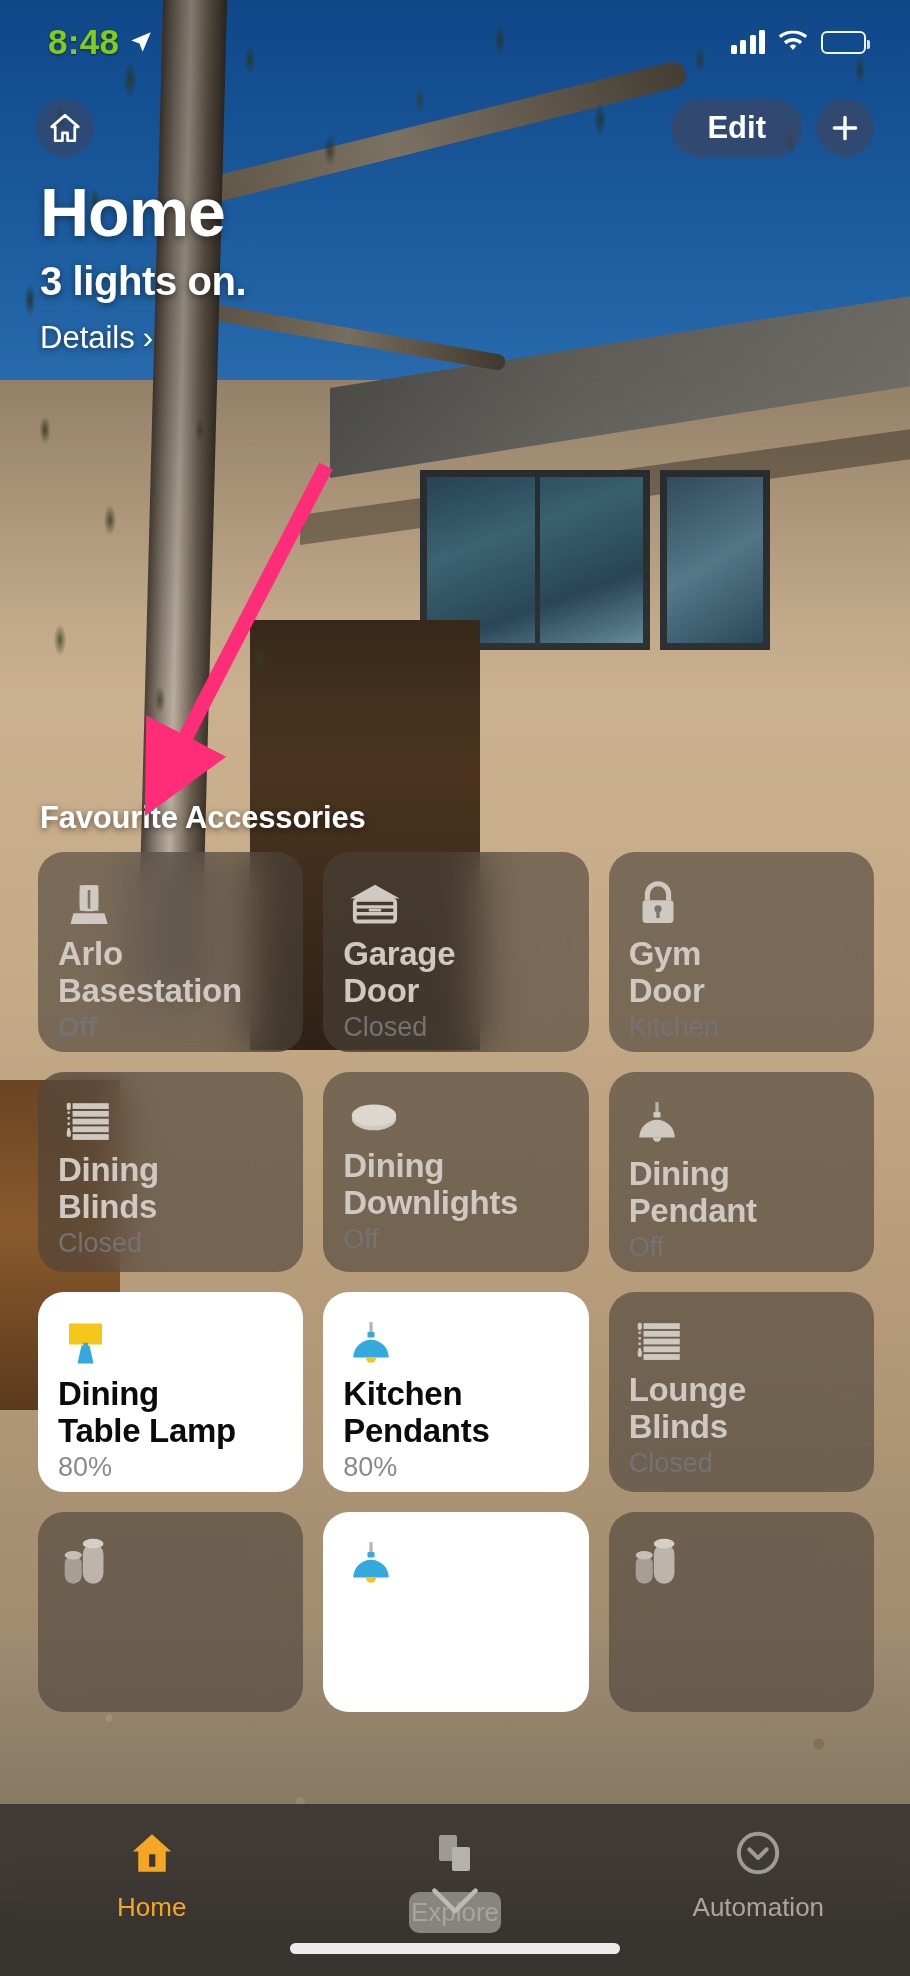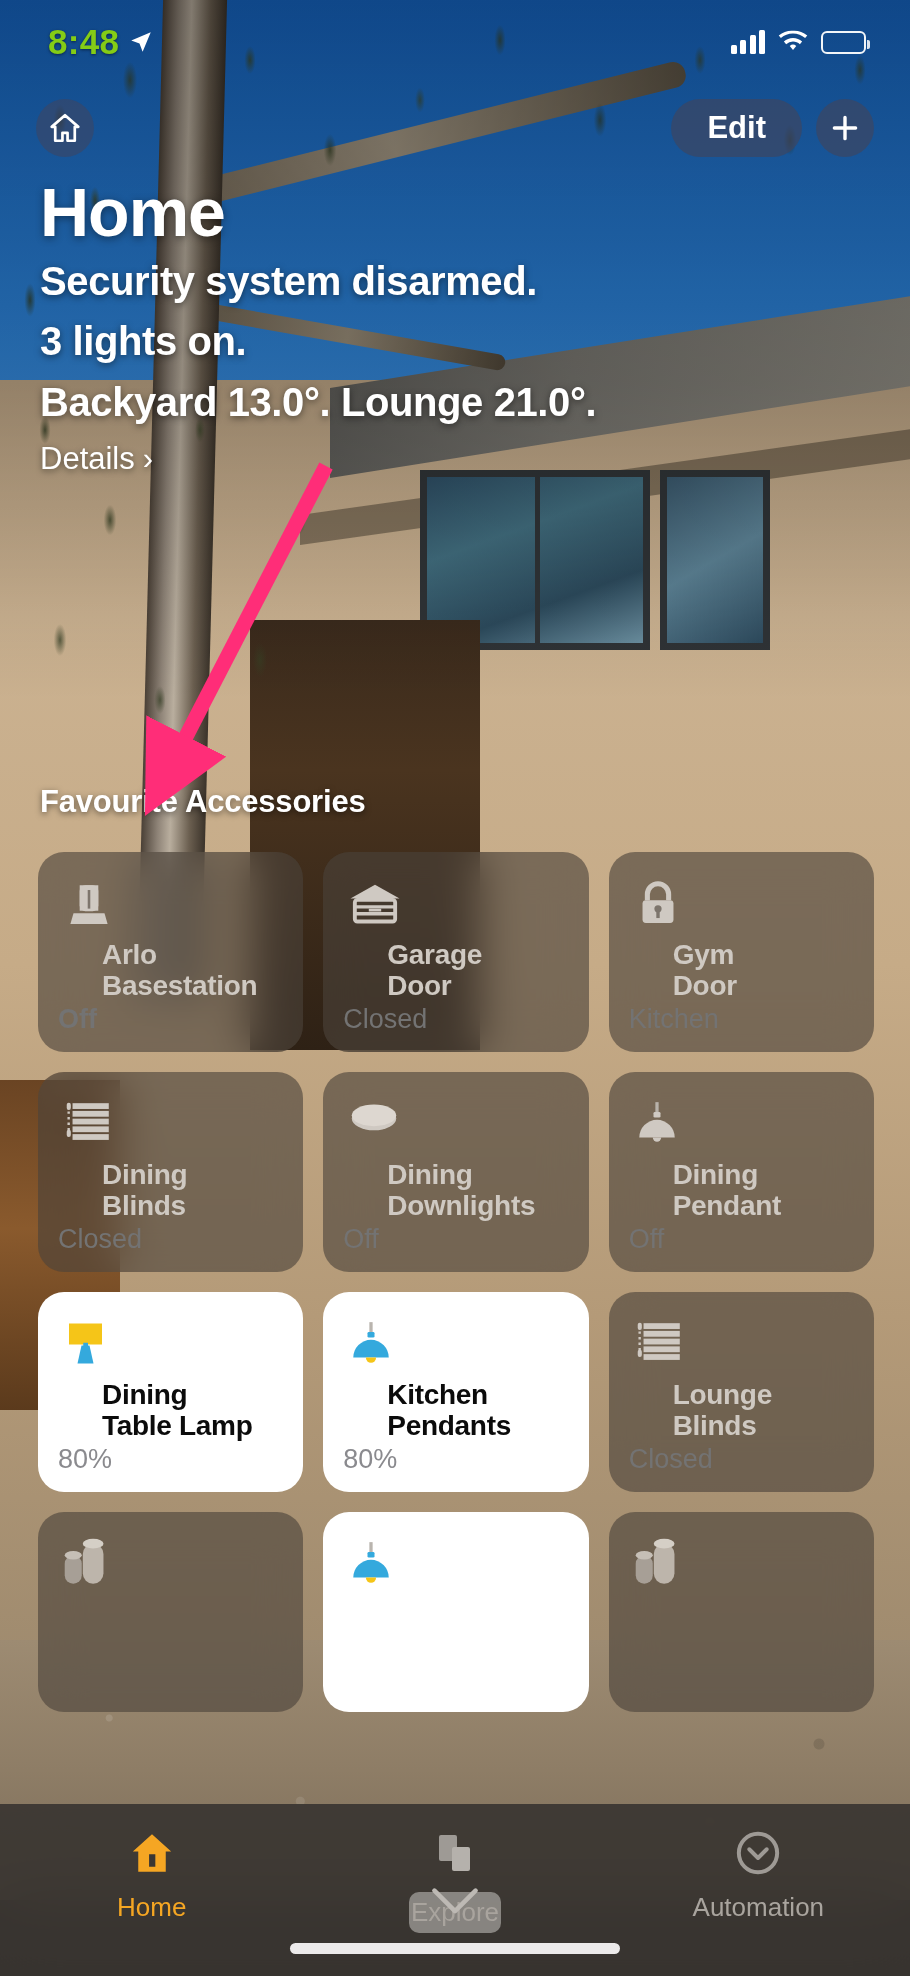--- a/index.html
+++ b/index.html
@@ -168,42 +168,42 @@
     margin-top:6px; text-shadow:0 2px 7px rgba(0,0,0,.5);
   }
   .h-details {
     display:inline-flex; align-items:center; gap:8px;
     font-size:31px; font-weight:400; margin-top:12px;
     text-shadow:0 2px 6px rgba(0,0,0,.5);
   }
 
   
   .sect-title {
-    position:absolute; left:40px; top:784px; width:700px;
+    position:absolute; left:40px; top:800px; width:700px;
     color:#fff; font-size:31px; font-weight:700; letter-spacing:-.2px;
     text-shadow:0 2px 6px rgba(0,0,0,.5);
   }
   .grid {
     position:absolute; left:38px; top:852px; width:836px;
     display:grid; grid-template-columns:repeat(3,1fr);
     gap:20px 20px;
   }
   .tile {
     height:200px; border-radius:26px; padding:22px 20px 18px 20px;
     position:relative; overflow:hidden;
     display:flex; flex-direction:column; justify-content:space-between;
   }
   .tile.off {
     background:rgba(74,66,58,.62);
     backdrop-filter:blur(22px); -webkit-backdrop-filter:blur(22px);
   }
   .tile.on { background:#ffffff; }
   .tile-icon { height:62px; display:flex; align-items:flex-start; }
   .tile-txt { line-height:1.12; }
-  .tile-name { font-size:28px; font-weight:700; letter-spacing:-.3px;margin-left:44px; }
+  .tile-name { font-size:33px; font-weight:700; letter-spacing:-.3px; }
   .tile-state { font-size:27px; font-weight:500; margin-top:2px; }
   .tile.off .tile-name { color:#cfc9c2; }
   .tile.off .tile-state { color:#737373; }
   .tile.on .tile-name { color:#0b0b0b; }
   .tile.on .tile-state { color:#8a8a8e; }
   .tile-state.alert { color:#ff3b30; font-weight:700; }
 
   
   .gridclip {
     position:absolute; left:0; top:852px; width:910px; height:950px;
@@ -297,23 +297,21 @@
       <div class="plus-btn">
         <svg width="34" height="34" viewBox="0 0 24 24">
           <path d="M12 4.5v15M4.5 12h15" stroke="#fff" stroke-width="2.4" stroke-linecap="round"></path>
         </svg>
       </div>
     </div>
   </div>
 
   <div class="header">
     <div class="h-title">Home</div>
-    <div class="h-sub">Security system disarmed.</div>
     <div class="h-sub">3 lights on.</div>
-    <div class="h-sub">Backyard 13.0°. Lounge 21.0°.</div>
     <div class="h-details">
       <span>Details</span>
       <span>›</span>
     </div>
   </div>
 
   <div class="sect-title">Favourite Accessories</div>
 
   <div class="gridclip">
     <div class="grid" id="tile-grid">

